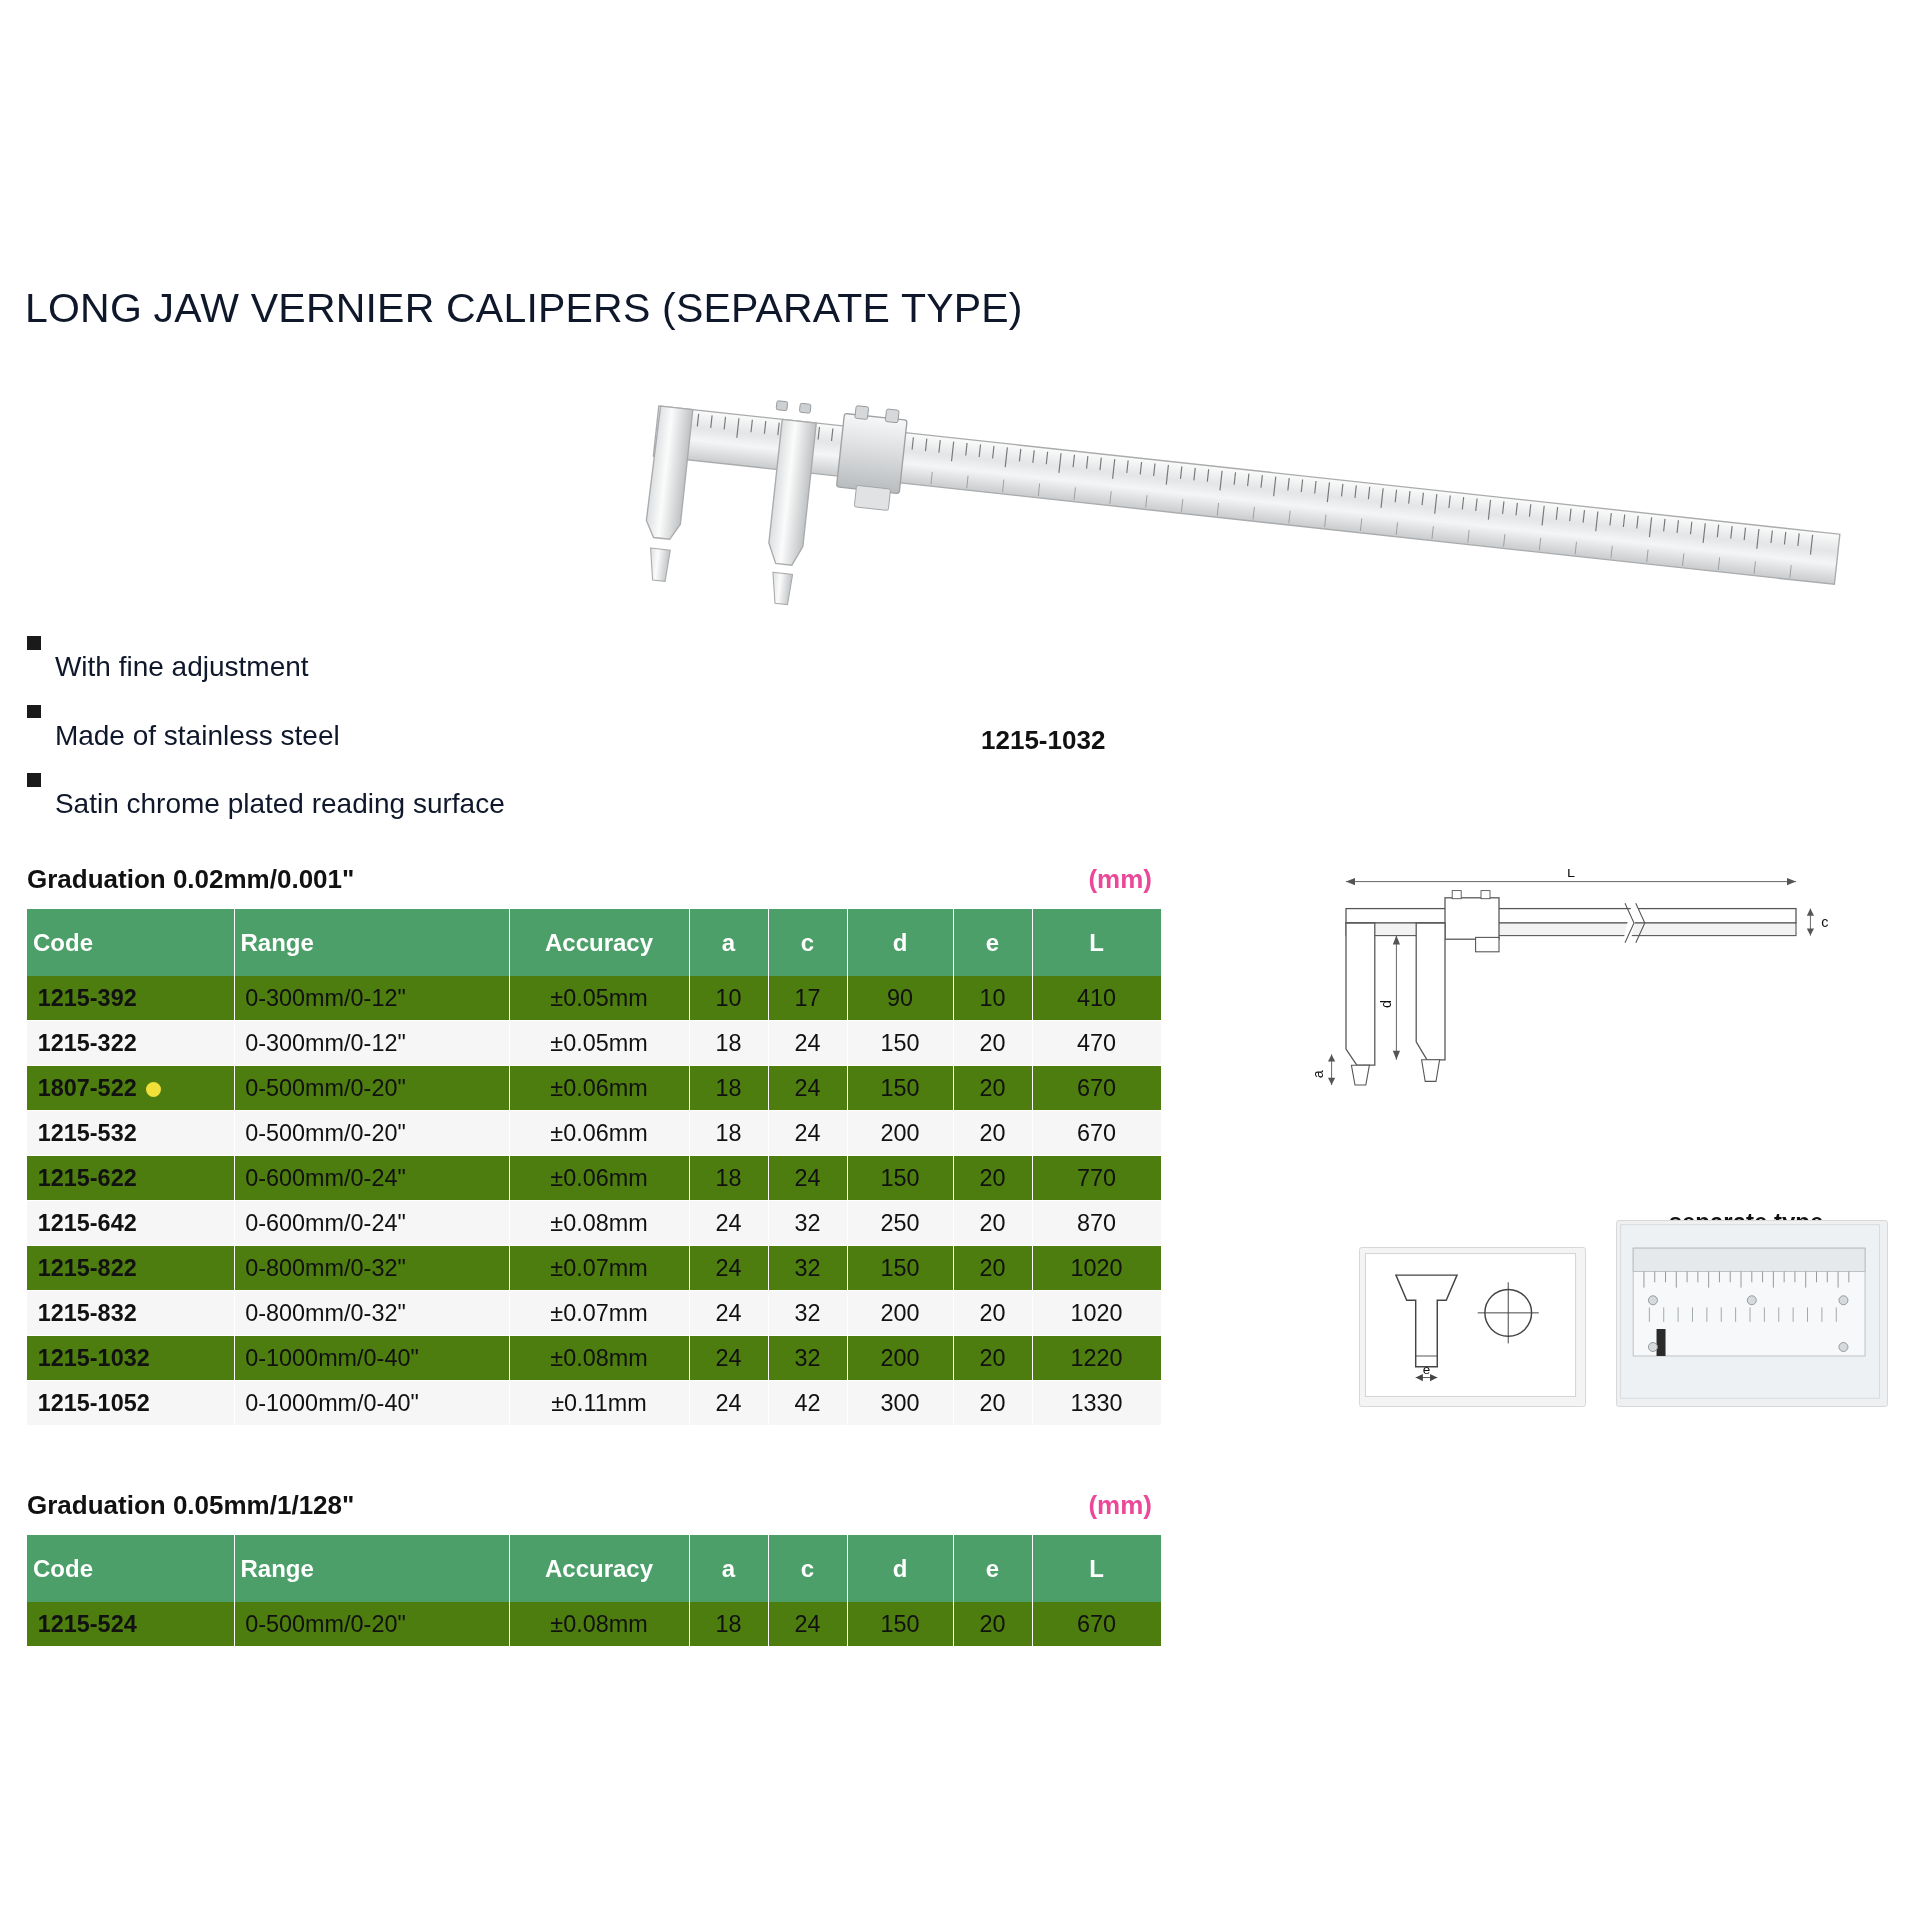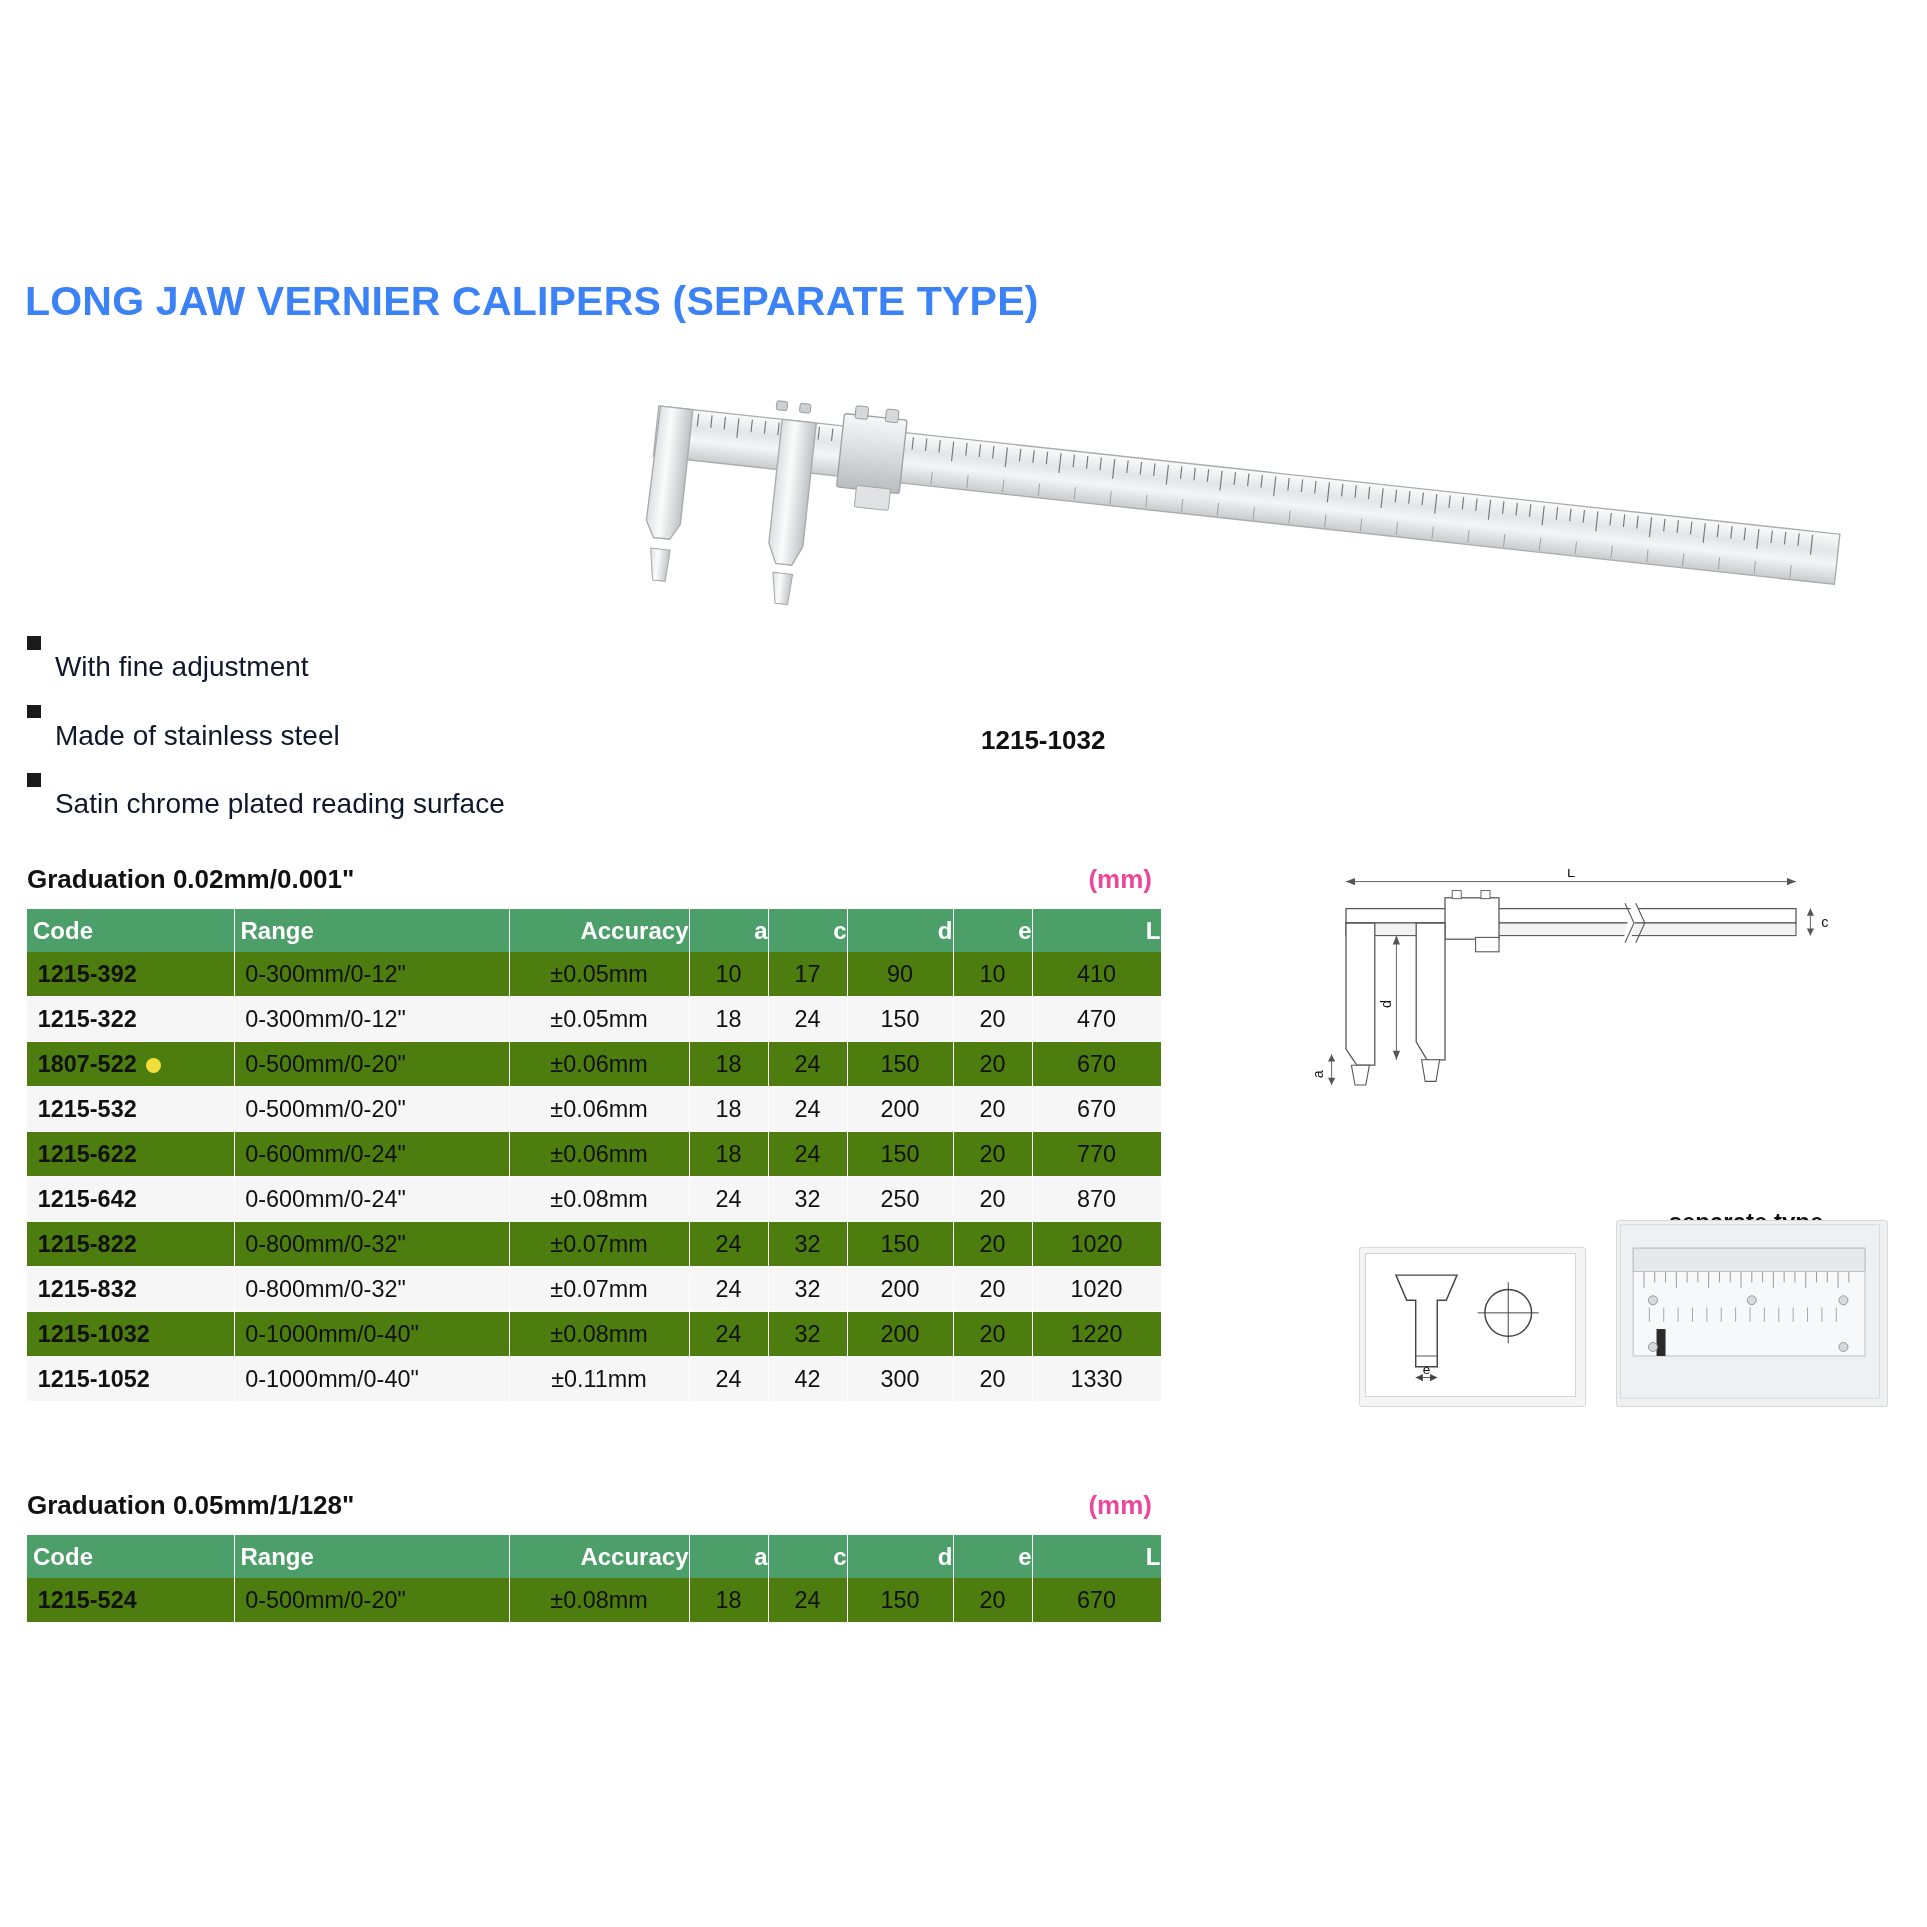--- a/index.html
+++ b/index.html
@@ -19,25 +19,25 @@
     position: absolute;
     left: 0; top: 0;
     width: 1927px;
     height: 1927px;
   }
 
   
   .title {
     position: absolute;
     left: 25px;
-    top: 278px;
+    top: 285px;
     font-size: 41px;
-    font-weight: bold;
+    font-weight: normal;
     letter-spacing: 0.2px;
-    color: #3b82f6;
+    color: #0f172a;
     white-space: nowrap;
   }
 
   
   .features {
     position: absolute;
     left: 27px;
     top: 626px;
     width: 576px;
   }
@@ -109,21 +109,21 @@
   table.spec th {
     background: #4d9f6a;
     color: #ffffff;
     font-size: 24px;
     font-weight: bold;
     height: 43px;
     border-right: 1.8px solid #ffffff;
     padding: 0 6px;
   }
   table.spec th.left { text-align: left; }
-  table.spec th.center { text-align: right; padding: 0; }
+  table.spec th.center { text-align: center; padding: 12px; }
   table.spec td {
     font-size: 23.4px;
     height: 44px;
     border-right: 1.8px solid #ffffff;
     border-bottom: 1.8px solid #ffffff;
     padding: 0 10.8px;
     color: #111;
   }
   table.spec tr.odd td { background: #4d7c0f; margin-left: 20px; }
   table.spec tr.even td { background: #f6f6f6; }

